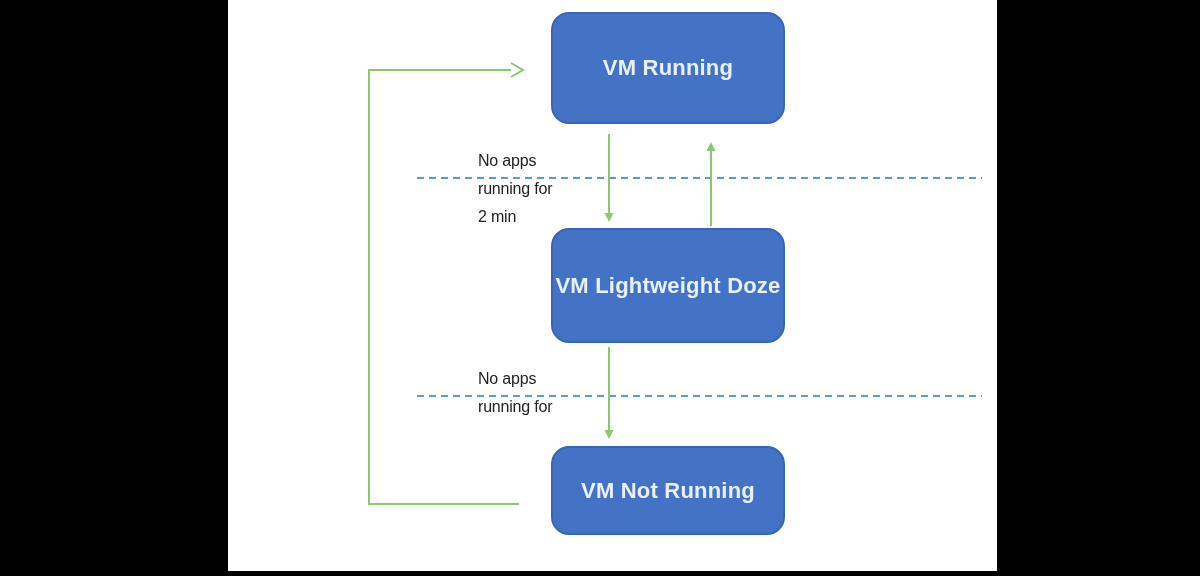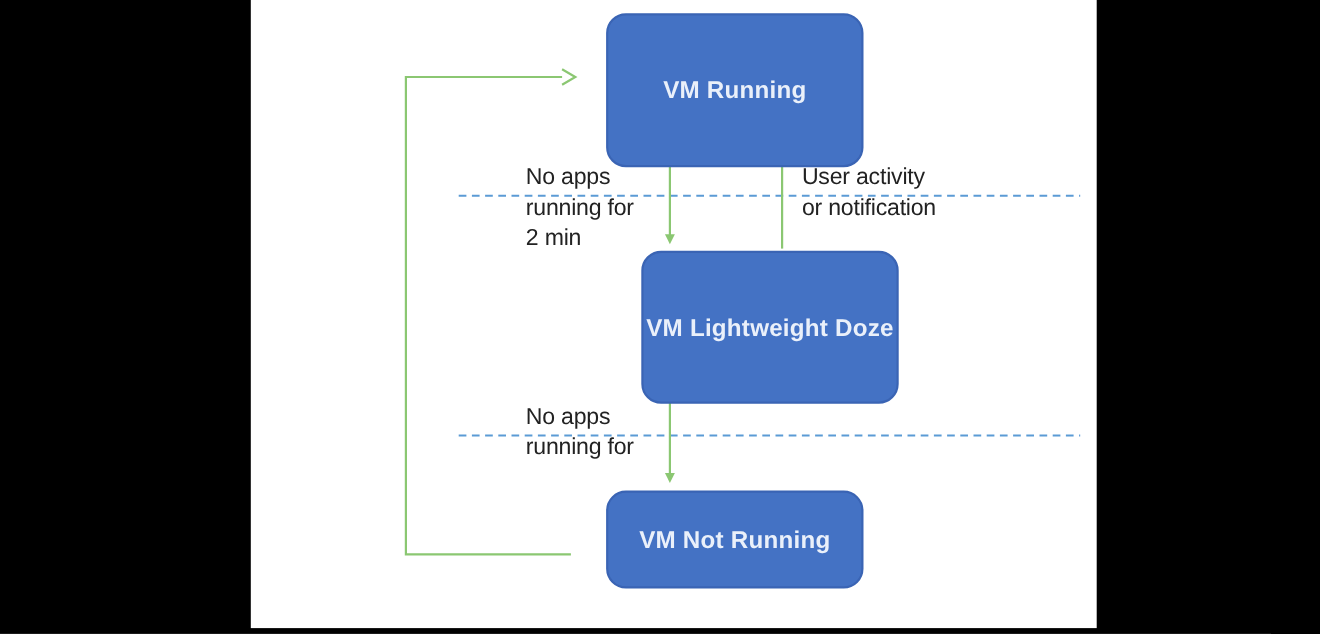--- a/index.html
+++ b/index.html
@@ -42,27 +42,27 @@
     align-items: center;
     justify-content: center;
   }
   .node-label {
     color: #eaf0fa;
     font-size: 22px;
     font-weight: 600;
     letter-spacing: 0.2px;
     white-space: nowrap;
   }
-  .node-running { top: 12px; height: 140px; }
-  .node-doze    { top: 228px; height: 139px; margin-left: 32px; }
+  .node-running { top: 12px; height: 112px; }
+  .node-doze    { top: 228px; height: 115px; }
   .node-notrunning { top: 446px; height: 89px; }
   .edge-label {
     position: absolute;
     color: #222222;
-    font-size: 21px;
+    font-size: 16px;
     line-height: 28px;
     letter-spacing: -0.2px;
     white-space: nowrap;
   }
   .label-noapps3 { left: 250px; top: 147px; }
   .label-useractivity { left: 501px; top: 147px; }
   .label-noapps7 { left: 250px; top: 365px; }
   .label-launch { left: 18px; top: 234px; }
 </style>
 </head>
@@ -102,24 +102,20 @@
     <div class="node node-notrunning">
       <span class="node-label">VM Not Running</span>
     </div>
 
     <div class="edge-label label-noapps3">
       <div>No apps</div>
       <div>running for</div>
       <div>2 min</div>
     </div>
 
-    <div class="edge-label label-useractivity">
-      <div>User activity</div>
-      <div>or notification</div>
-    </div>
 
     <div class="edge-label label-noapps7">
       <div>No apps</div>
       <div>running for</div>
     </div>
 
 
   </div>
 </div>
 

